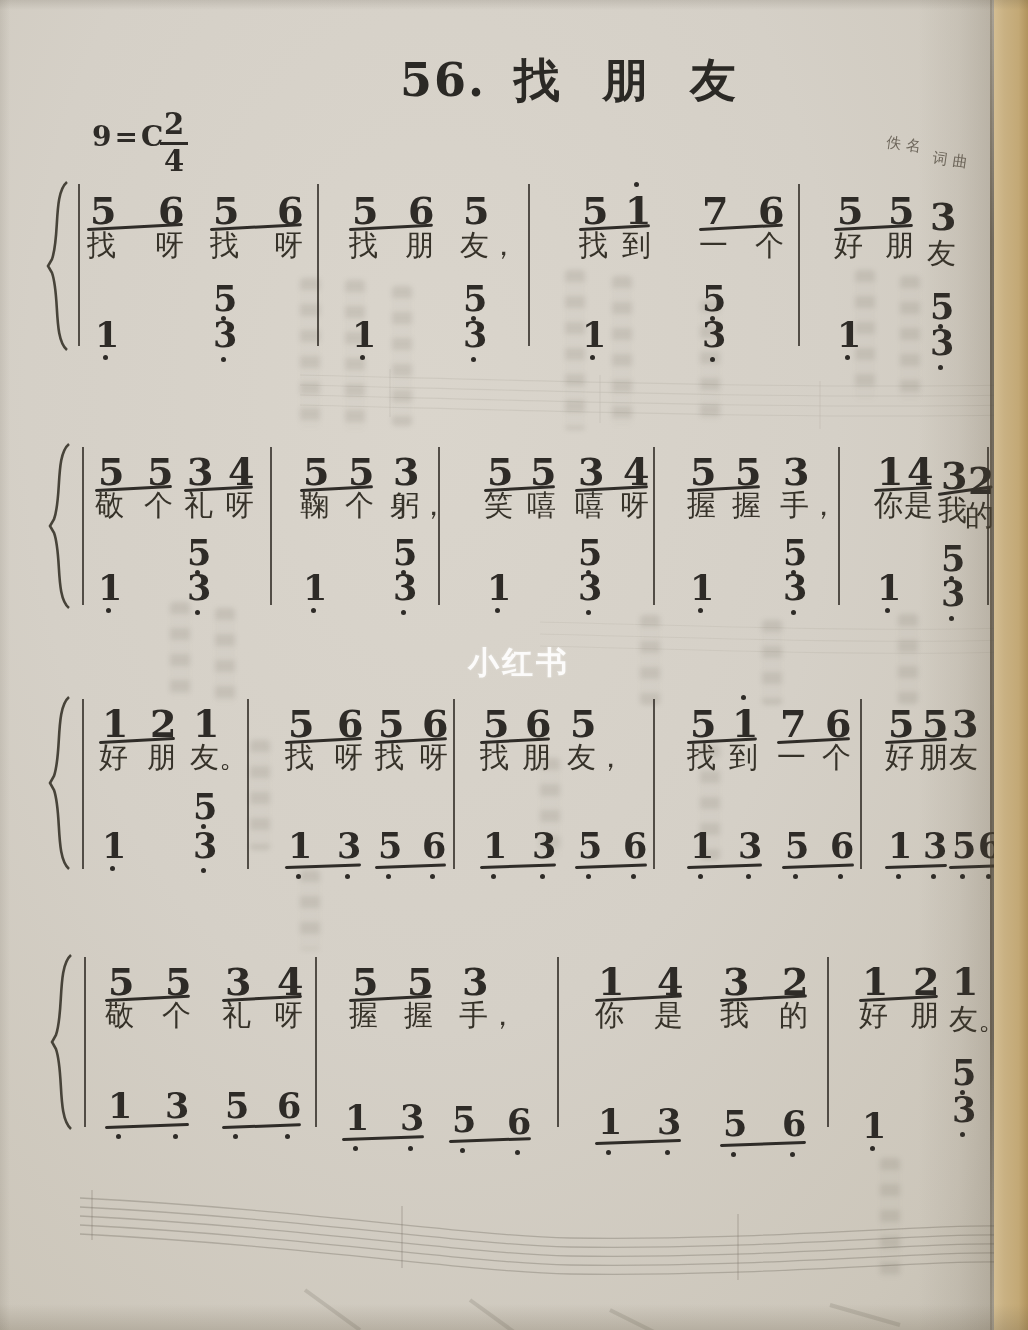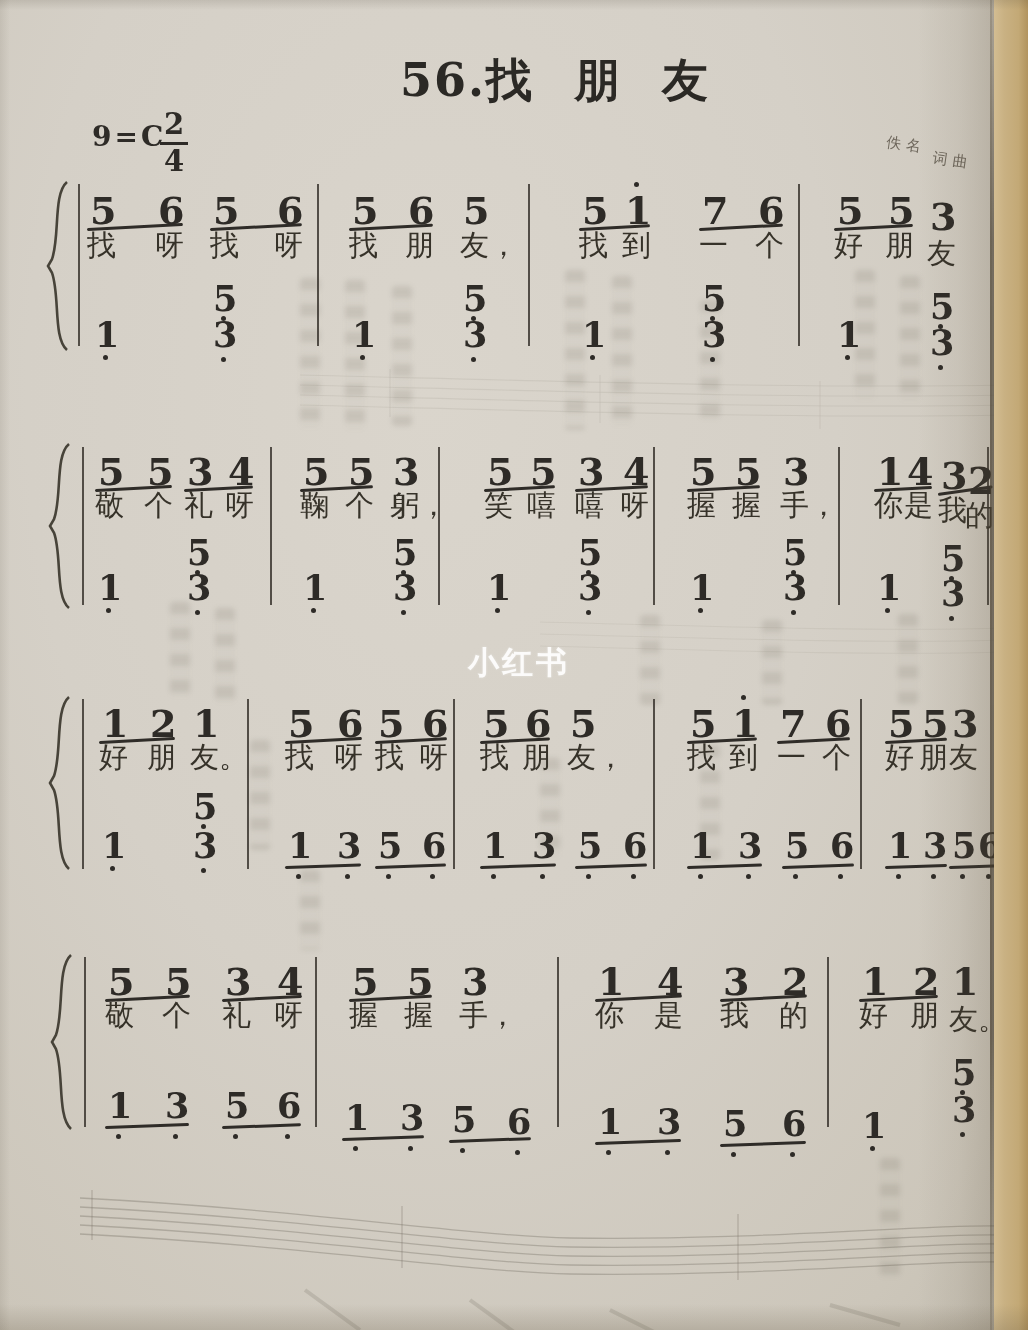--- a/index.html
+++ b/index.html
@@ -12,21 +12,21 @@
   .num{position:absolute;font-family:"DejaVu Serif",serif;font-weight:700;color:#2e2b27;line-height:1;}
   .num-m{font-size:38px;}
   .num-b{font-size:35px;}
   .lyric{position:absolute;font-family:"Liberation Serif","DejaVu Sans",serif;font-size:29px;color:#363229;line-height:1;white-space:nowrap;}
   .dot{position:absolute;width:5px;height:5px;border-radius:50%;background:#2e2b27;}
   .beam{position:absolute;height:3px;background:#2f2c28;transform-origin:left center;border-radius:2px;}
   .barline{position:absolute;width:2px;background:rgba(52,48,42,.82);}
   .brace-wrap{position:absolute;}
   
   .title{position:absolute;left:400px;top:50px;font-family:"DejaVu Serif",serif;font-weight:700;font-size:46px;color:#2b2925;white-space:nowrap;}
-  .title .title-num{letter-spacing:2px;}
+  .title .title-num{letter-spacing:2px;margin-right:28px;}
   .title .title-cn{letter-spacing:42px;}
   .keysig{position:absolute;left:92px;top:120px;font-family:"DejaVu Serif",serif;font-weight:700;font-size:28px;color:#2e2b27;letter-spacing:3px;}
   .fraction{position:absolute;left:156px;top:110px;width:36px;text-align:center;font-family:"DejaVu Serif",serif;font-weight:700;font-size:29px;color:#2e2b27;line-height:1.02;}
   .frac-bar{height:3px;background:#2e2b27;margin:2px 4px;}
   .credit{position:absolute;left:886px;top:139px;transform:rotate(8deg);font-size:15px;color:#6e675c;letter-spacing:5px;white-space:nowrap;}
   .credit .role{display:inline-block;transform:translateY(9px);margin-left:8px;}
   
   .watermark{position:absolute;left:468px;top:642px;font-family:"DejaVu Sans",sans-serif;font-weight:700;font-size:31px;
     color:rgba(255,255,255,.88);letter-spacing:3px;text-shadow:0 0 3px rgba(255,255,255,.35);}
   

